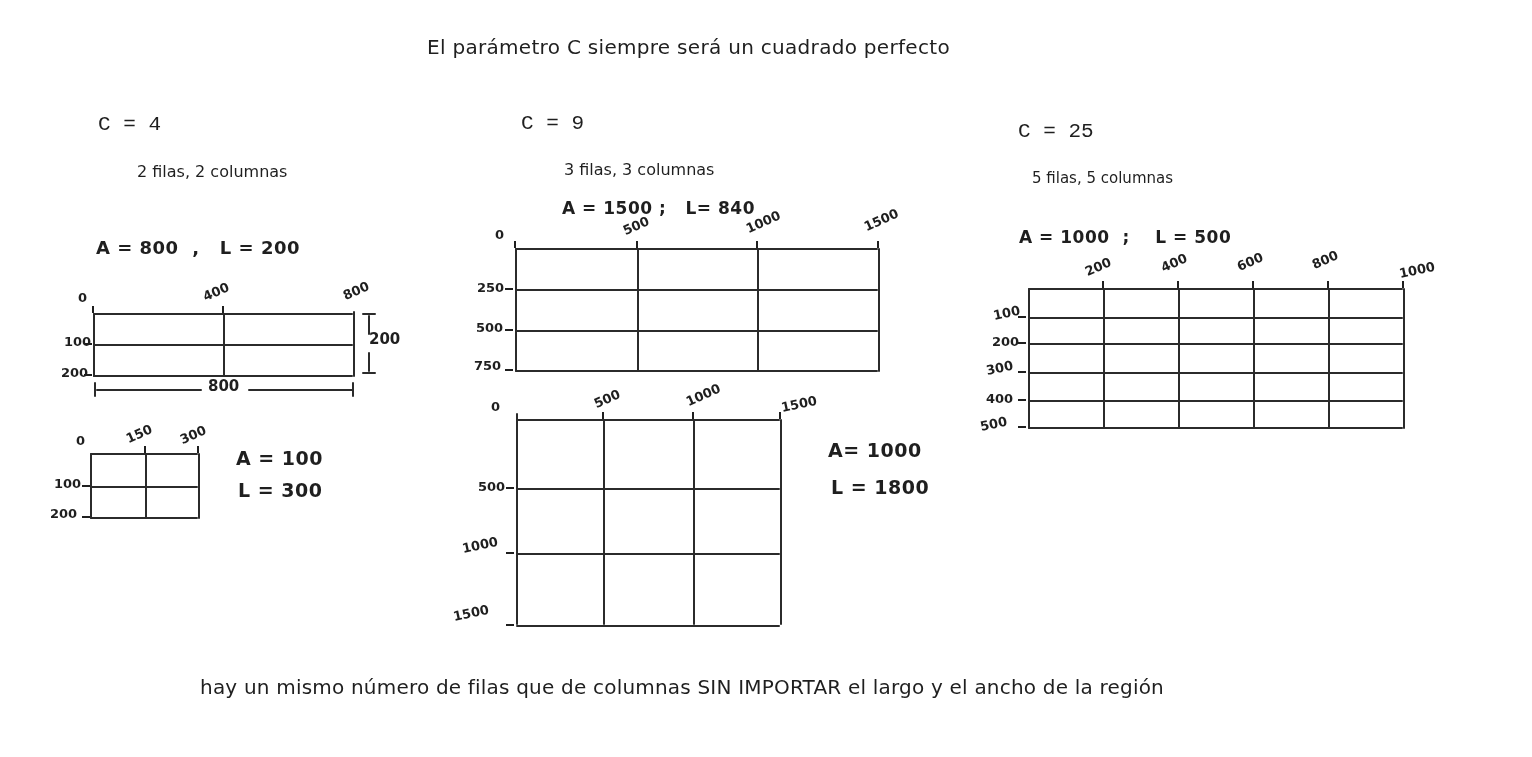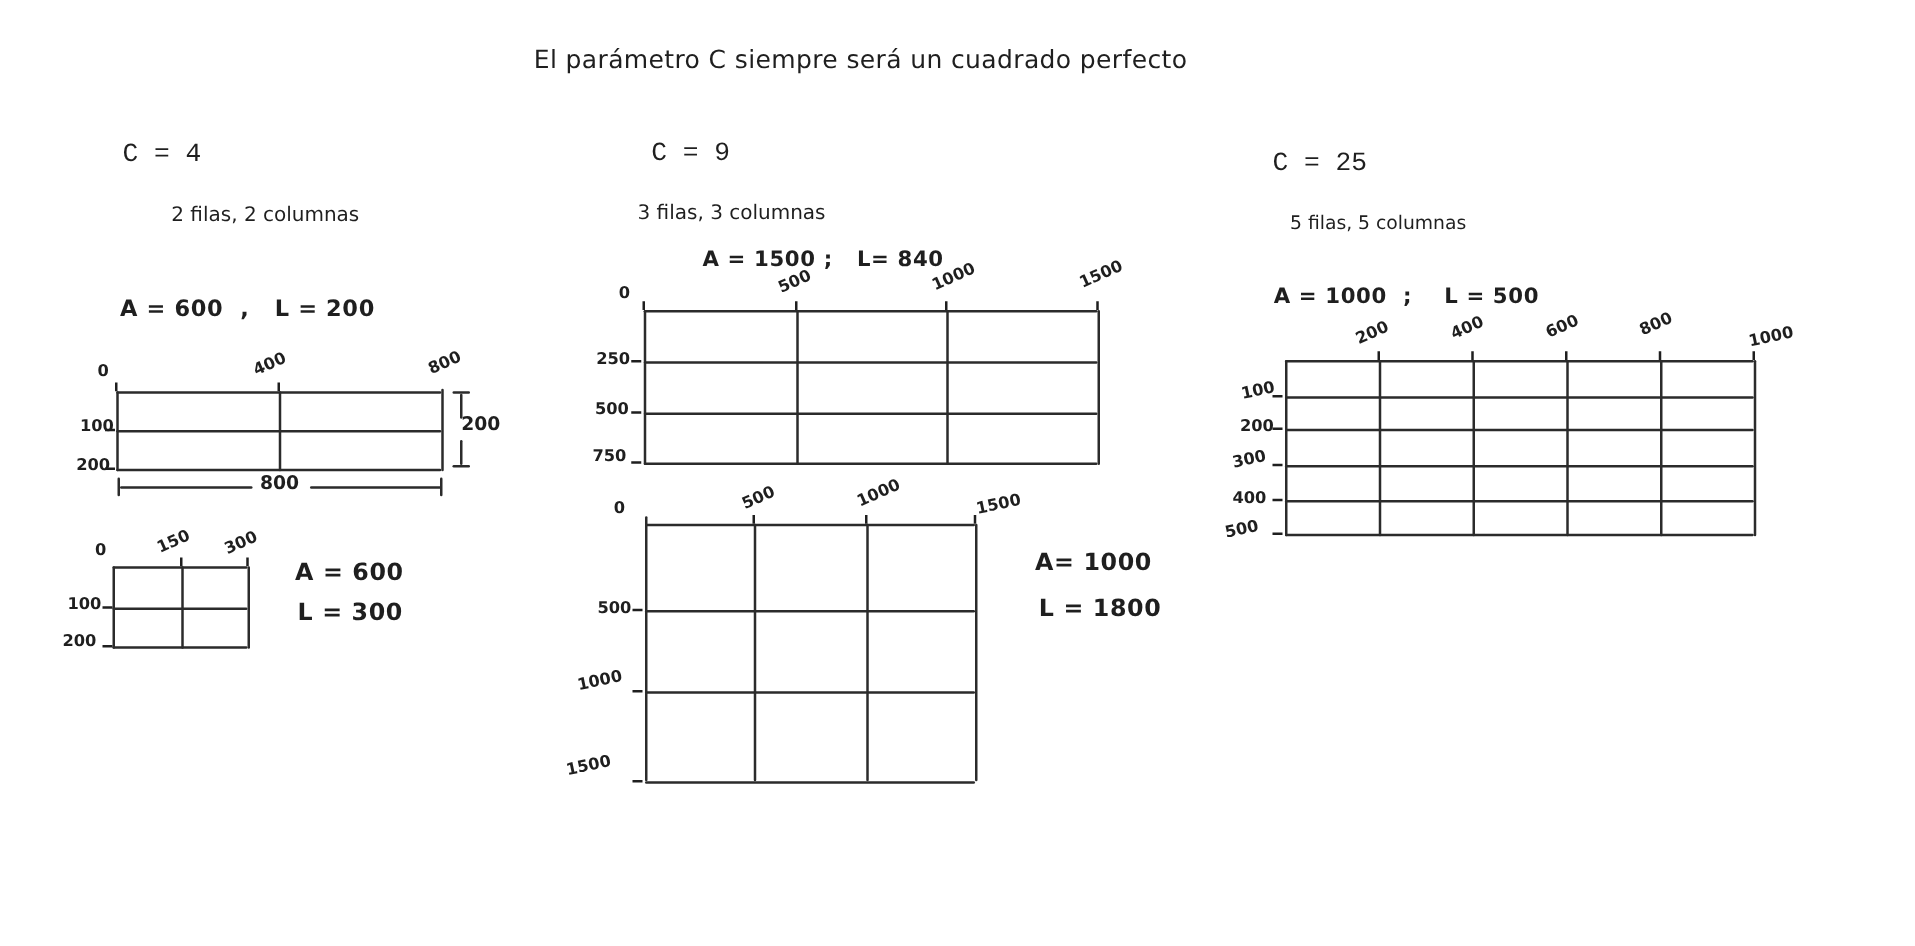--- a/index.html
+++ b/index.html
@@ -31,21 +31,21 @@
 </style>
 </head>
 <body>
 
 <div class="canvas">
 
   <span class="t title" style="left:427px;top:36px">El parámetro C siempre será un cuadrado perfecto</span>
 
   <span class="t heading" style="left:98px;top:113px">C = 4</span>
   <span class="t sub" style="left:137px;top:163px">2 filas, 2 columnas</span>
-  <span class="t params" style="left:96px;top:238px">A = 600  ,   L = 200</span>
+  <span class="t params" style="left:96px;top:238px">A = 800  ,   L = 200</span>
 
   <div>
     <i class="hl" style="left:93px;top:313px;width:260px"></i>
     <i class="hl" style="left:93px;top:344px;width:260px"></i>
     <i class="hl" style="left:93px;top:375px;width:260px"></i>
     <i class="vl" style="left:93px;top:313px;height:64px"></i>
     <i class="vl" style="left:223px;top:313px;height:64px"></i>
     <i class="vl" style="left:353px;top:311px;height:66px"></i>
     <i class="tickv" style="left:92px;top:306px"></i>
     <i class="tickv" style="left:222px;top:306px"></i>
@@ -79,26 +79,26 @@
     <i class="vl" style="left:198px;top:453px;height:66px"></i>
     <i class="tickv" style="left:144px;top:446px"></i>
     <i class="tickv" style="left:197px;top:446px"></i>
     <i class="tickh" style="left:82px;top:485px"></i>
     <i class="tickh" style="left:82px;top:516px"></i>
     <span class="t axis" style="left:76px;top:434px">0</span>
     <span class="t axis rot" style="left:130px;top:432px">150</span>
     <span class="t axis rot" style="left:184px;top:433px">300</span>
     <span class="t axis" style="left:54px;top:477px">100</span>
     <span class="t axis" style="left:50px;top:507px">200</span>
-    <span class="t side" style="left:236px;top:448px">A = 600</span>
+    <span class="t side" style="left:236px;top:448px">A = 100</span>
     <span class="t side" style="left:238px;top:480px">L = 300</span>
   </div>
 
   <span class="t heading" style="left:521px;top:112px">C = 9</span>
-  <span class="t sub" style="left:510px;top:161px">3 filas, 3 columnas</span>
+  <span class="t sub" style="left:564px;top:161px">3 filas, 3 columnas</span>
   <span class="t params" style="left:562px;top:199px;font-size:17px">A = 1500 ;   L= 840</span>
 
   <div>
     <i class="hl" style="left:515px;top:248px;width:363px"></i>
     <i class="hl" style="left:515px;top:289px;width:363px"></i>
     <i class="hl" style="left:515px;top:330px;width:363px"></i>
     <i class="hl" style="left:515px;top:370px;width:363px"></i>
     <i class="vl" style="left:515px;top:248px;height:124px"></i>
     <i class="vl" style="left:637px;top:248px;height:124px"></i>
     <i class="vl" style="left:757px;top:248px;height:124px"></i>
@@ -177,14 +177,15 @@
     <span class="t axis rot" style="left:1241px;top:260px">600</span>
     <span class="t axis rot" style="left:1316px;top:258px">800</span>
     <span class="t axis rots" style="left:1401px;top:267px">1000</span>
     <span class="t axis rots" style="left:995px;top:309px">100</span>
     <span class="t axis" style="left:992px;top:335px">200</span>
     <span class="t axis rots" style="left:988px;top:364px">300</span>
     <span class="t axis" style="left:986px;top:392px">400</span>
     <span class="t axis rots" style="left:982px;top:420px">500</span>
   </div>
 
+  <span class="t footer" style="left:200px;top:676px">hay un mismo número de filas que de columnas SIN IMPORTAR el largo y el ancho de la región</span>
 
 </div>
 
 </body></html>

